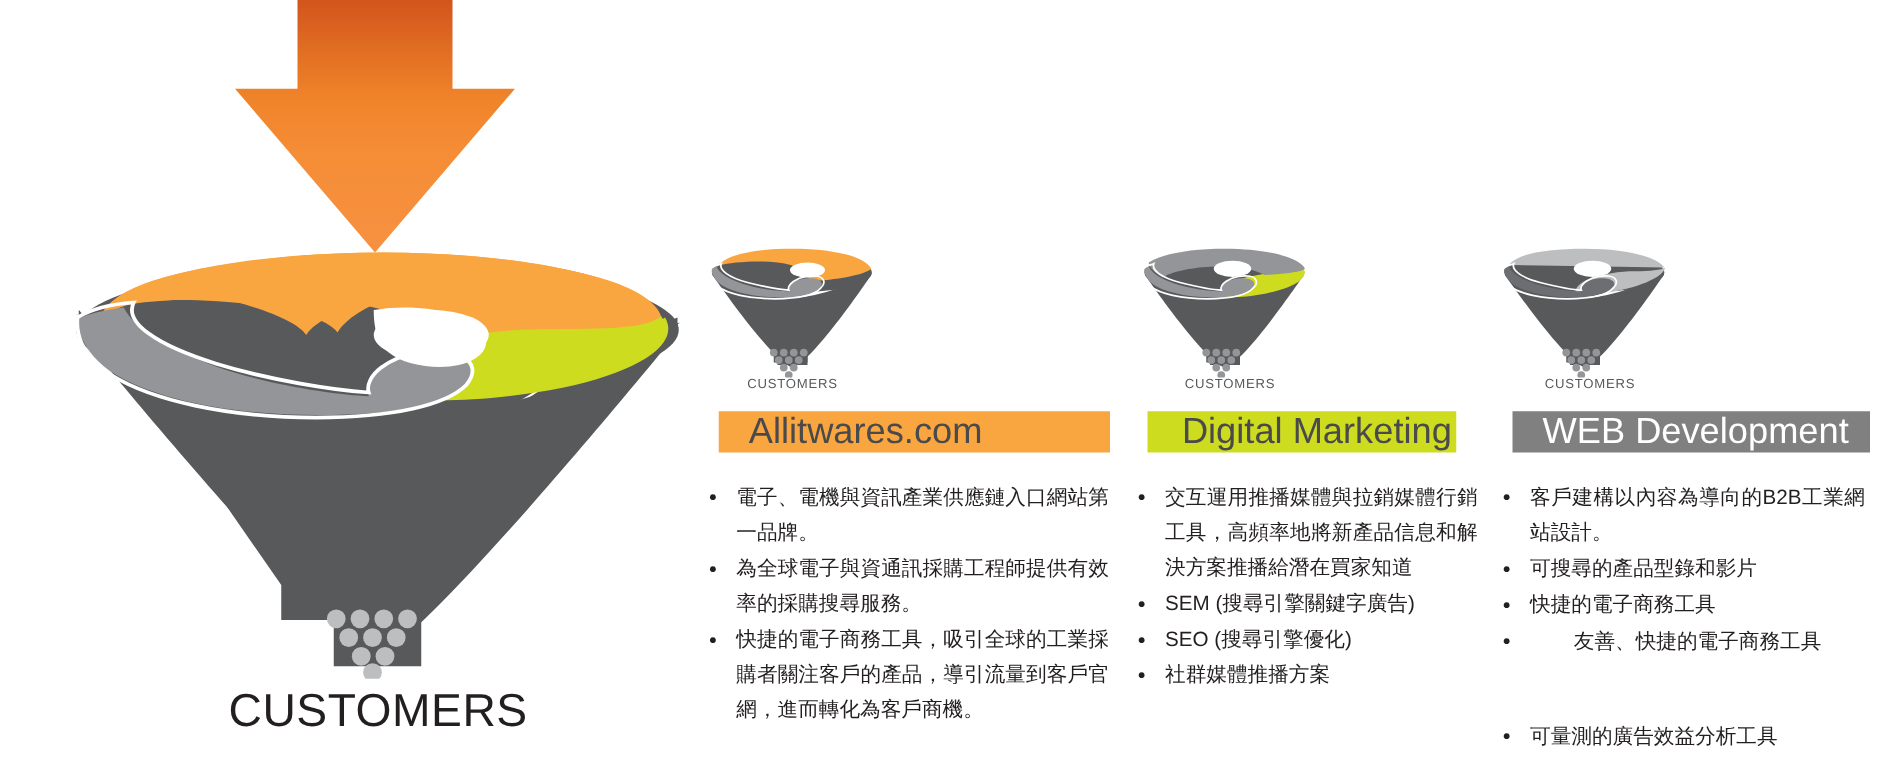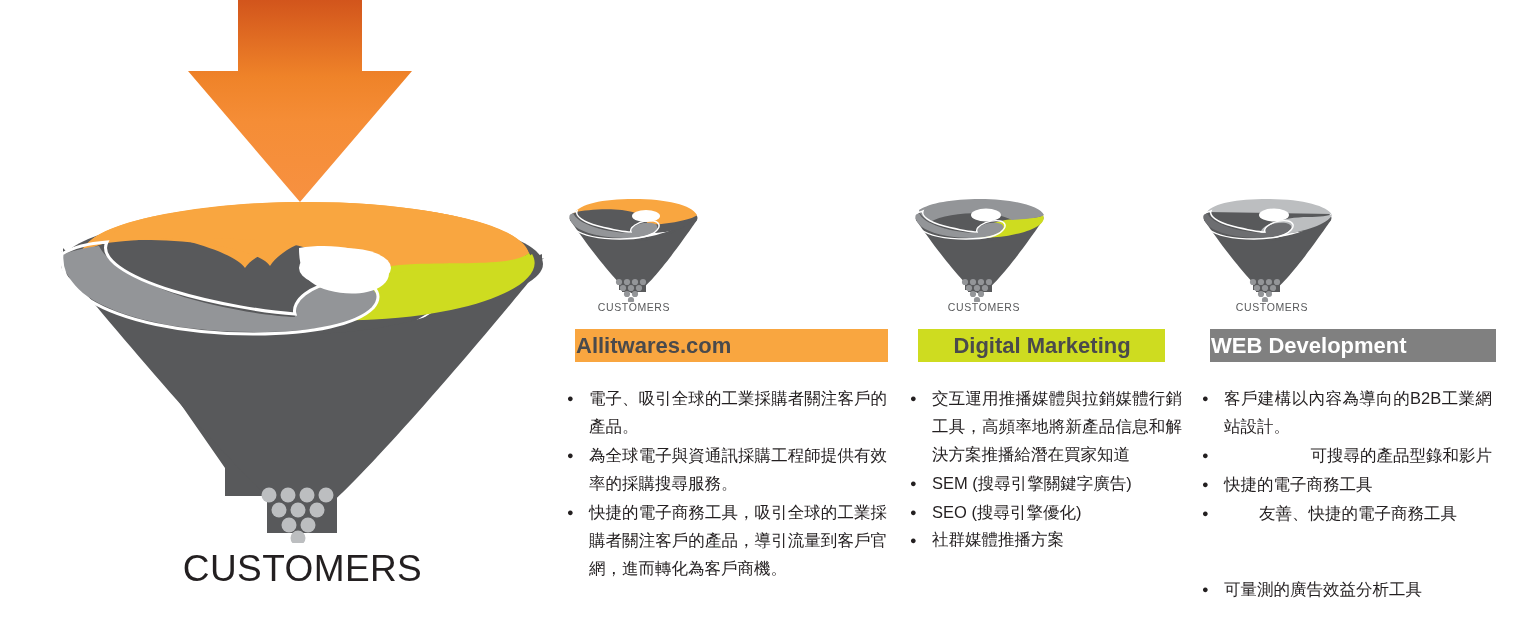--- a/index.html
+++ b/index.html
@@ -84,24 +84,24 @@
     width: 148px;
     text-align: center;
   }
   #column-1 .mini-customers-label { margin-left: 10px; }
   #column-2 .mini-customers-label { margin-left: 8px; }
 
   .header-bar {
     margin-top: 16px;
     height: 33px;
     line-height: 33px;
-    font-size: 22px;
-    font-weight: bold;
+    font-size: 29px;
+    font-weight: normal;
     color: #4a4a4c;
-    padding-left: 1px;
+    padding-left: 24px;
     box-sizing: border-box;
     font-family: "Liberation Sans", sans-serif;
     white-space: nowrap;
     overflow: hidden;
   }
   #column-0 .header-bar { width: 313px; margin-left: 15px; }
   #column-1 .header-bar { width: 247px; margin-left: 18px; }
   #column-2 .header-bar { width: 286px; margin-left: 20px; }
 
   .bullet-list {
@@ -263,21 +263,21 @@
         <circle cx="25" cy="10" r="3.1"></circle>
         <circle cx="13" cy="16" r="3.1"></circle>
         <circle cx="21" cy="16" r="3.1"></circle>
         <circle cx="17" cy="22" r="3.1"></circle>
       </g>
     </svg>
   </div>
   <div class="mini-customers-label">CUSTOMERS</div>
   <div class="header-bar" style="background:#f9a640;">Allitwares.com</div>
   <ul class="bullet-list">
-    <li class="bullet-item">電子、吸引全球的工業採購者關注客戶的產品。</li>
+    <li class="bullet-item">電子、電機與資訊產業供應鏈入口網站第一品牌。</li>
     <li class="bullet-item">為全球電子與資通訊採購工程師提供有效率的採購搜尋服務。</li>
     <li class="bullet-item">快捷的電子商務工具，吸引全球的工業採購者關注客戶的產品，導引流量到客戶官網，進而轉化為客戶商機。</li>
   </ul>
 </div>
 
 <div class="column" id="column-1">
   <div class="mini-funnel-wrap">
     <svg class="mini-funnel-svg" viewBox="0 0 140 100" xmlns="http://www.w3.org/2000/svg">
       <path d="M6,22 C6,22 18,40 40,66 L55,84 L55,94 L82,94 L82,84 L98,66
                C120,40 133,22 133,22 C133,22 100,42 70,42 C40,42 6,22 6,22 Z" fill="#58595b"></path>
@@ -365,18 +365,18 @@
         <circle cx="13" cy="16" r="3.1"></circle>
         <circle cx="21" cy="16" r="3.1"></circle>
         <circle cx="17" cy="22" r="3.1"></circle>
       </g>
     </svg>
   </div>
   <div class="mini-customers-label">CUSTOMERS</div>
   <div class="header-bar" style="background:#808080; color:#ffffff;">WEB Development</div>
   <ul class="bullet-list">
     <li class="bullet-item">客戶建構以內容為導向的B2B工業網站設計。</li>
-    <li class="bullet-item" style="text-align:right;">可搜尋的產品型錄和影片</li>
+    <li class="bullet-item" style="text-align:left;">可搜尋的產品型錄和影片</li>
     <li class="bullet-item" style="text-align:left;">快捷的電子商務工具</li>
     <li class="bullet-item" style="text-align:center;">友善、快捷的電子商務工具</li>
     <li class="bullet-item" style="text-align:left;margin-top:48px;">可量測的廣告效益分析工具</li>
   </ul>
 </div>
 
 </body></html>

